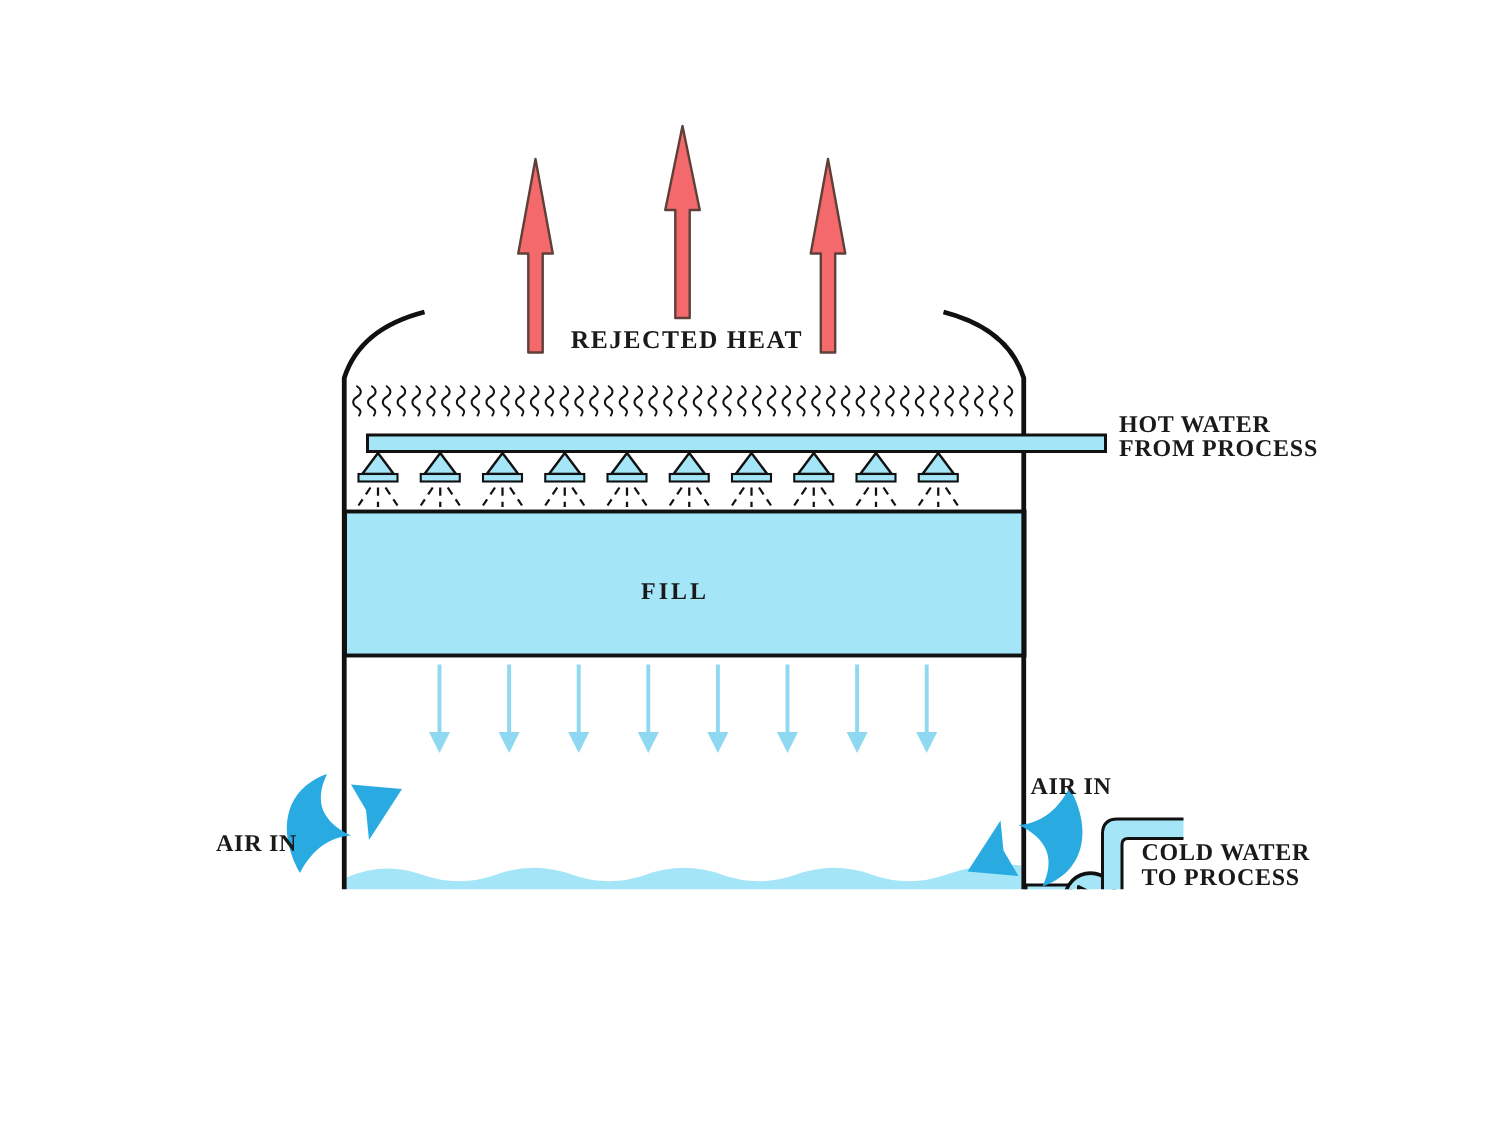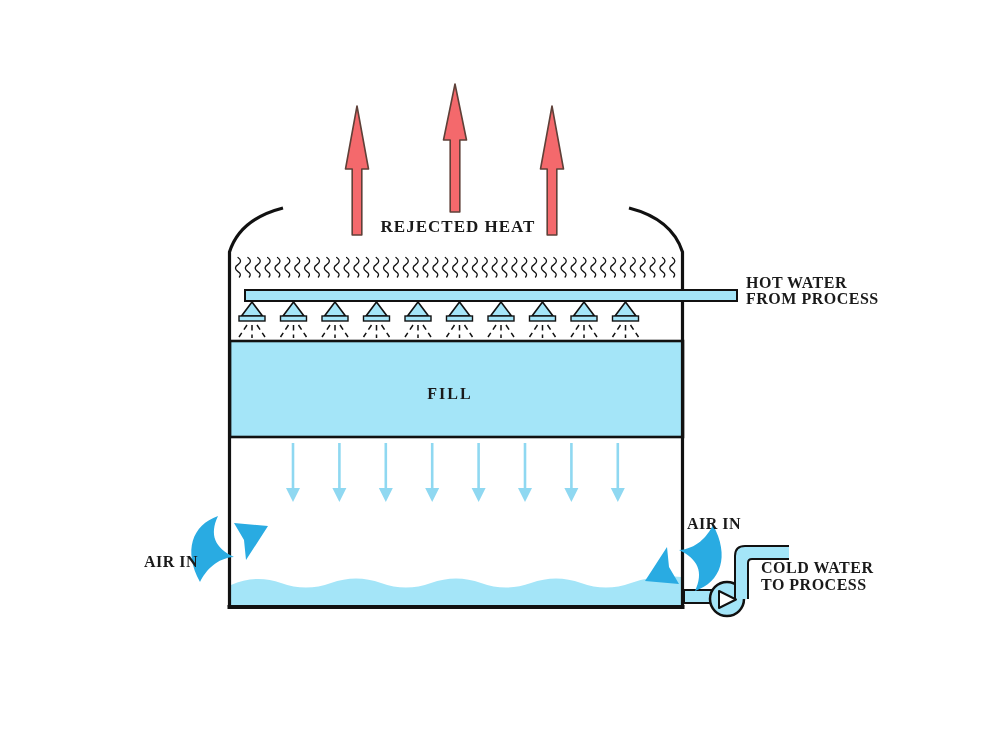--- a/index.html
+++ b/index.html
@@ -1,19 +1,19 @@
 <!DOCTYPE html>
 <html style="--background: #ffffff; --line-color: #111111; --text-color: #1a1a1a; --water-blue: #a4e5f8; --arrow-blue: #8fd8f1; --swoosh-blue: #29abe2; --heat-red: #f4696c; --heat-red-outline: #5f4038; --pump-white: #ffffff;"><head>
 <meta charset="utf-8">
 <style>
   html, body { margin: 0; padding: 0; background: #fff; }
   .canvas {
     position: relative;
     width: 1000px;
-    height: 750px;
+    height: 593px;
     background: var(--background, #fff);
     overflow: hidden;
     font-family: "Liberation Serif", serif;
   }
   svg { display: block; }
   .lbl {
     font-family: "Liberation Serif", serif;
     font-weight: bold;
     font-size: 16px;
     fill: var(--text-color, #1a1a1a);

